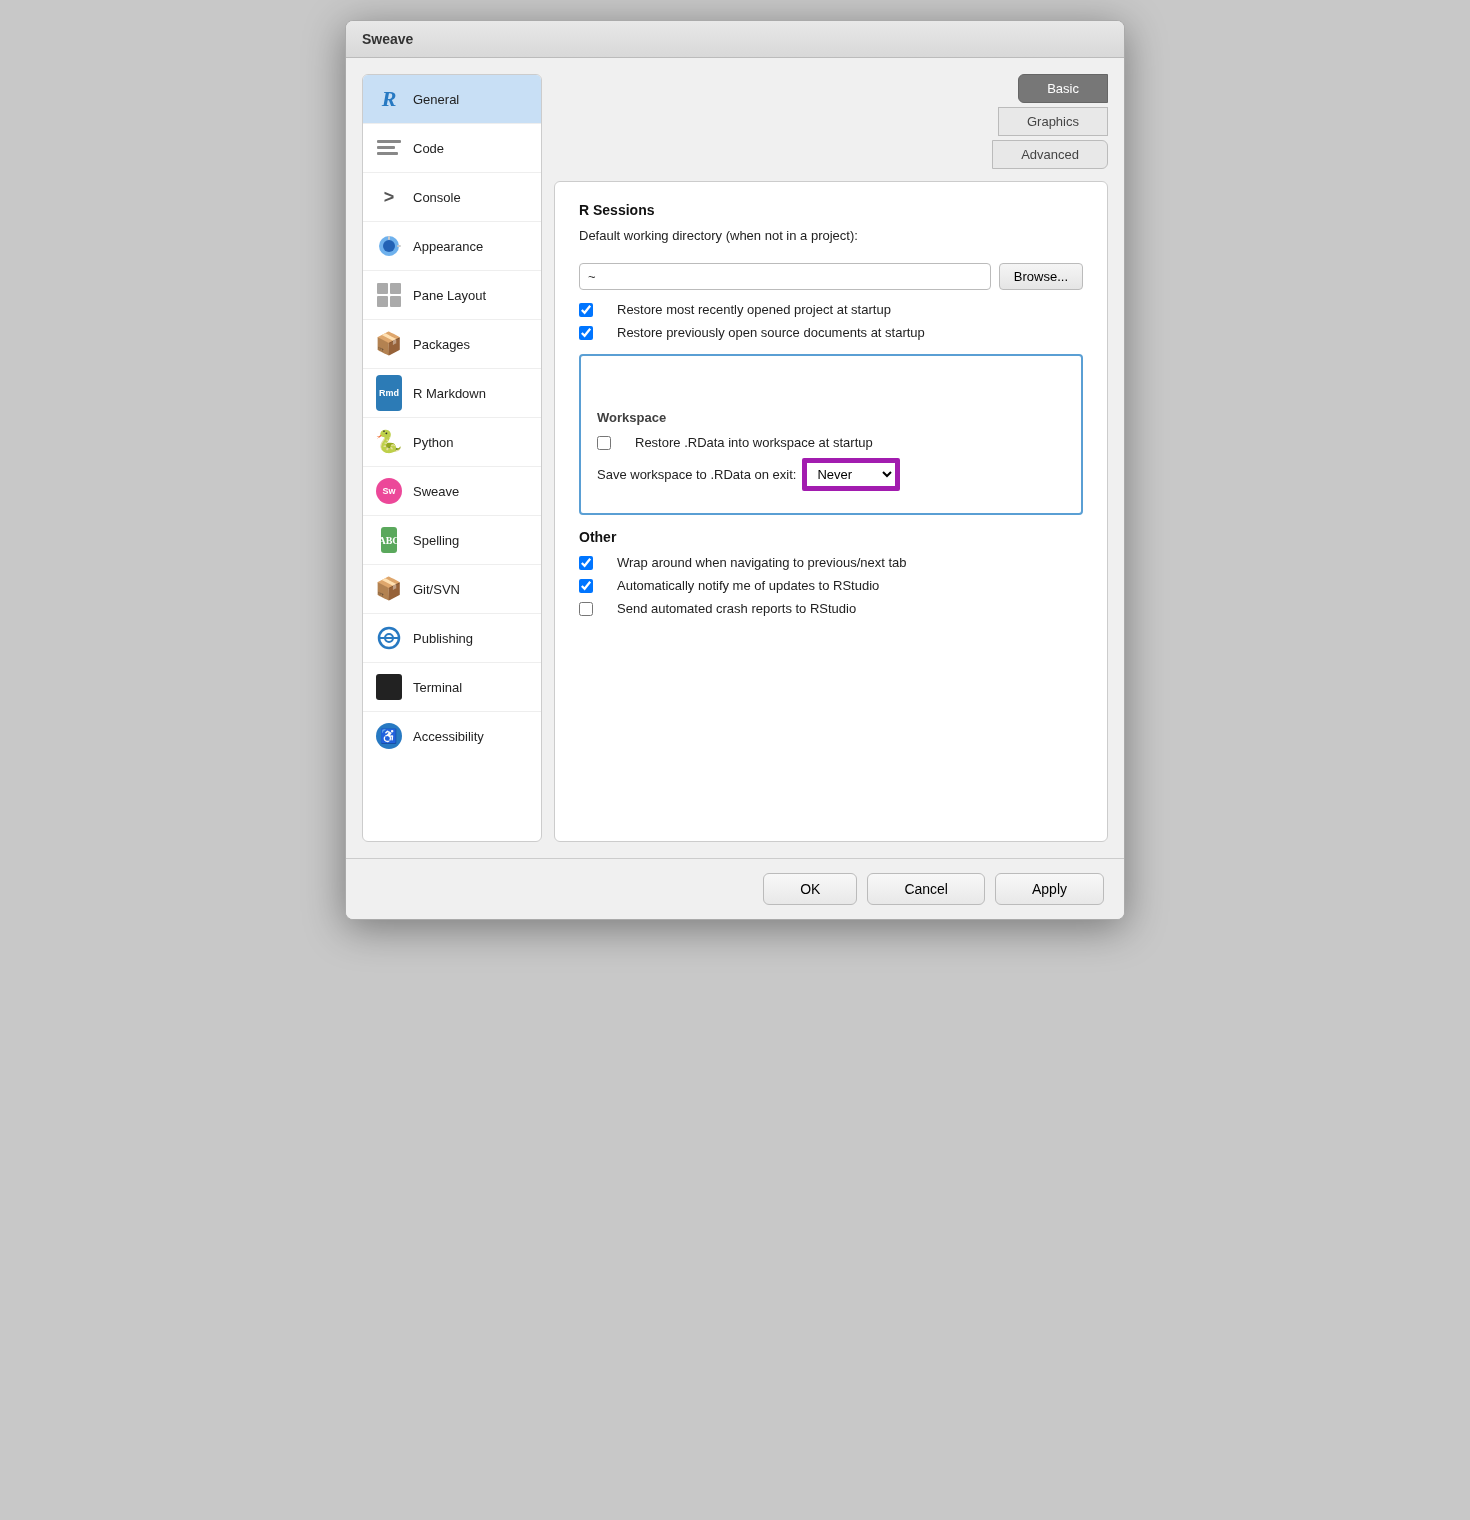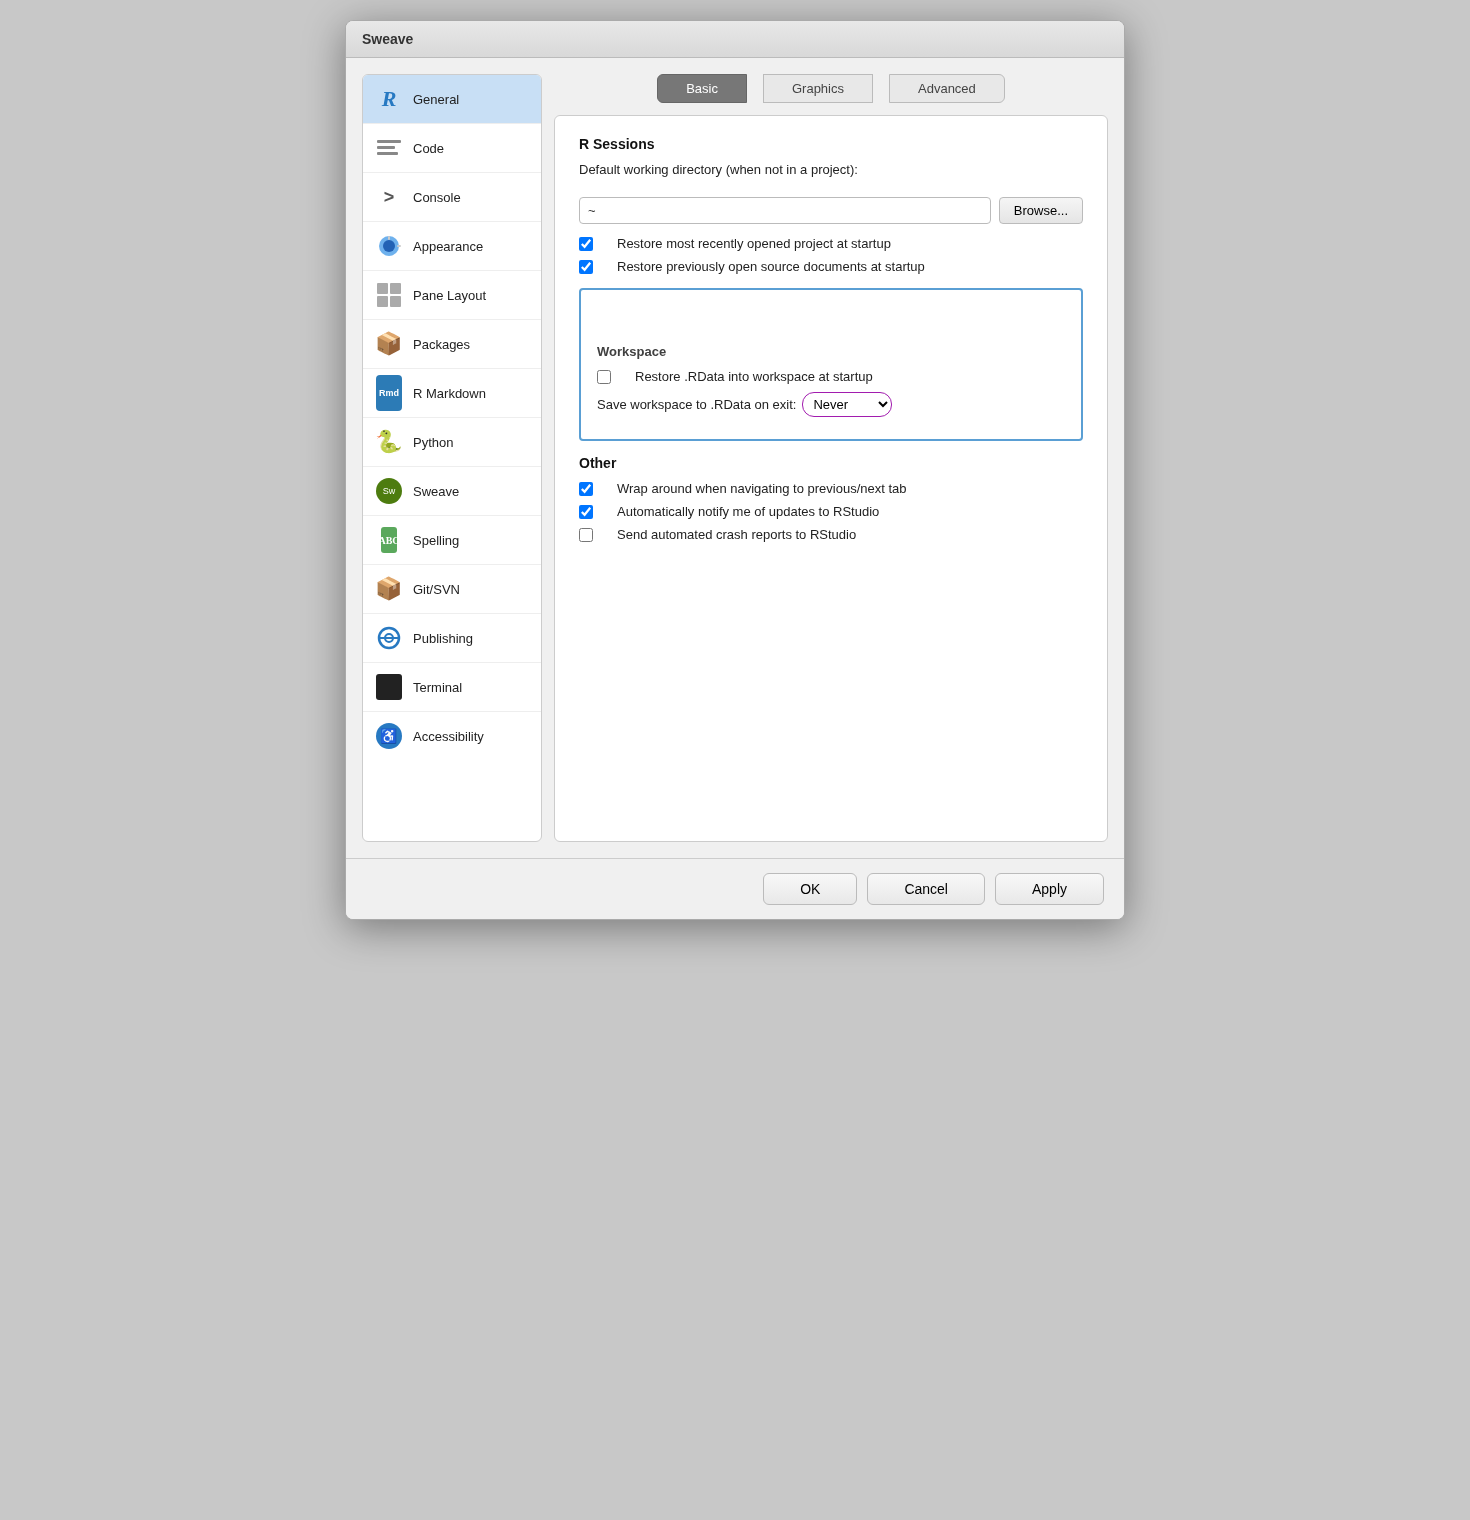--- a/index.html
+++ b/index.html
@@ -80,23 +80,24 @@
     
     .main-content {
       flex: 1;
       display: flex;
       flex-direction: column;
       gap: 12px;
     }
     
     .tabs {
       display: flex;
-      align-items: center;
-      justify-content: center;
-      gap: 16px;
+      align-items: flex-end;
+      justify-content: center;
+      gap: 4px;
+      flex-direction: column;
     }
     .tab {
       padding: 6px 28px;
       font-size: 13px;
       cursor: pointer;
       border: 1px solid #bbb;
       background: #e8e8e8;
       color: #444;
     }
     .tab:first-child {
@@ -185,22 +186,22 @@
     }
     .select-inline {
       display: inline-flex;
       align-items: center;
       gap: 6px;
       font-size: 13px;
     }
     .select-inline select {
       padding: 3px 20px 3px 6px;
       font-size: 13px;
-      border: 1px solid #a21caf;
-      border-radius: 12px;
+      border: 5px solid #a21caf;
+      border-radius: 2px;
       background: #fff;
       cursor: pointer;
     }
     .section-gap { margin-bottom: 14px; }
     
     .dialog-footer {
       display: flex;
       justify-content: flex-end;
       align-items: center;
       padding: 14px 20px;
@@ -246,28 +247,28 @@
       display: flex;
       align-items: center;
       justify-content: center;
       color: white;
       font-size: 9px;
       font-weight: 700;
     }
     .icon-sweave {
       width: 26px;
       height: 26px;
-      background: #4d7c0f;
+      background: #ec4899;
       border-radius: 50%;
       display: flex;
       align-items: center;
       justify-content: center;
       color: white;
       font-size: 9px;
-      font-weight: 400;
+      font-weight: 700;
     }
     .icon-spelling {
       width: 16px;
       height: 26px;
       background: #5aa85c;
       border-radius: 3px;
       display: flex;
       align-items: center;
       justify-content: center;
       color: white;

